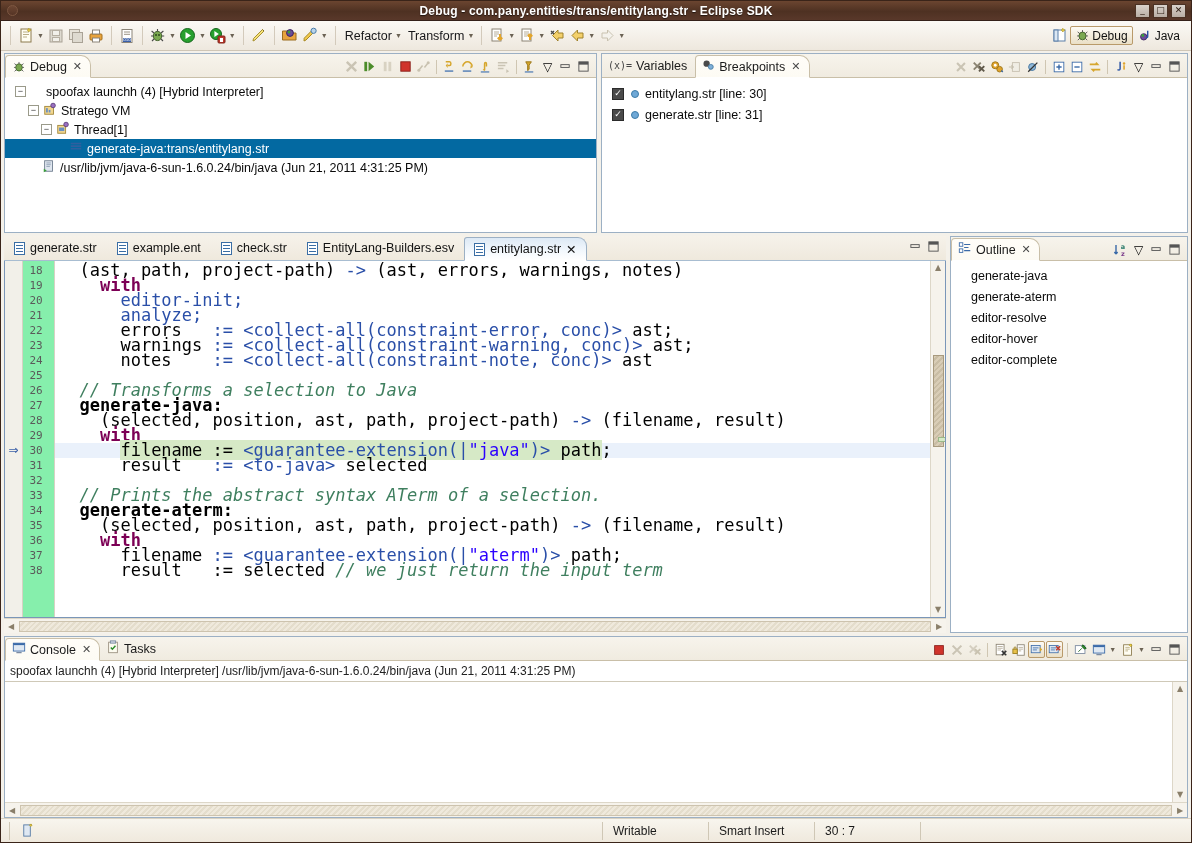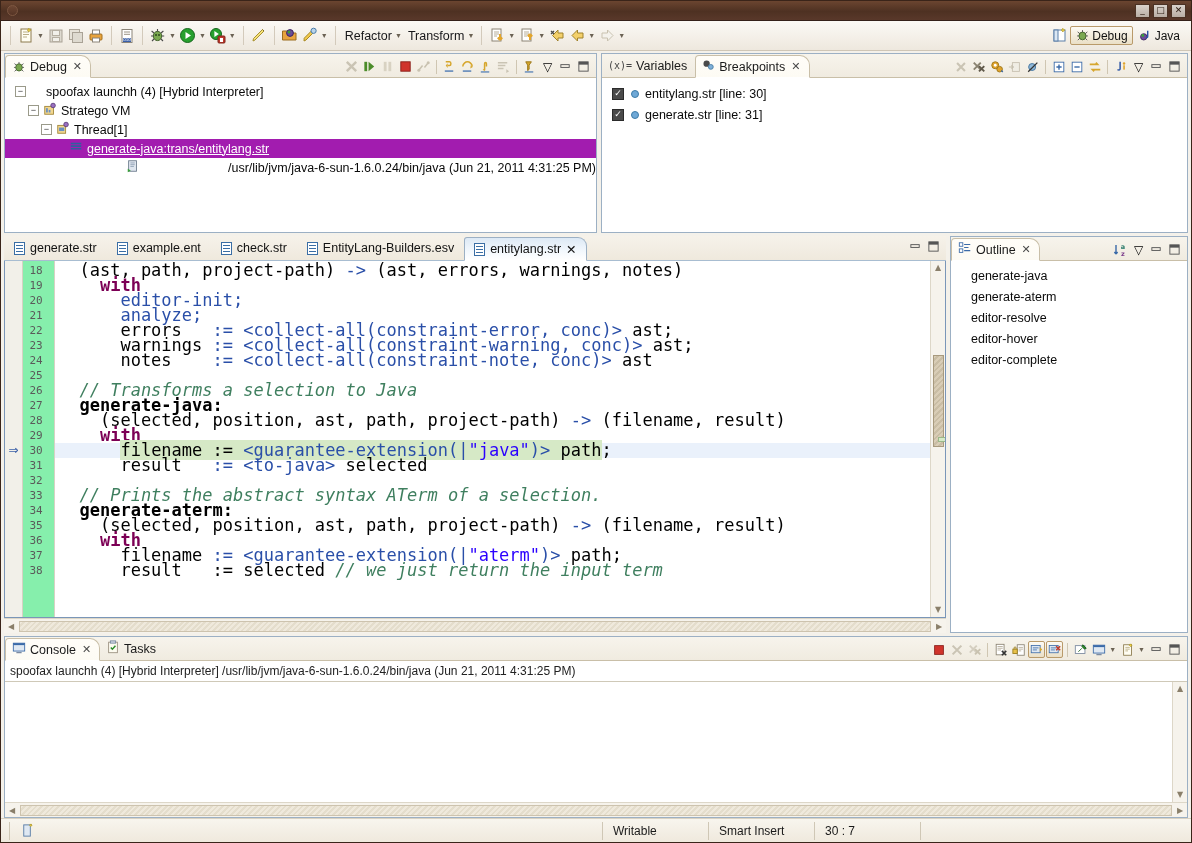--- a/index.html
+++ b/index.html
@@ -131,21 +131,21 @@
     margin-left:auto; display:flex; align-items:center; gap:1px;
     padding-right:4px; padding-bottom:2px;
   }
   .vt-i { width:17px; height:17px; display:flex; align-items:center; justify-content:center; font-size:12px; font-family:"DejaVu Sans",sans-serif; line-height:1;}
   .vt-sep { width:1px; height:14px; background:#cfc6b2; margin:0 3px;}
   .view-body { flex:1 1 auto; background:#fff; overflow:hidden; position:relative; min-height:0;}
 
   
   .tree { padding: 4px 0 0 0; font-size:12.5px; color:#0a0a0a;}
   .tree-row { display:flex; align-items:center; height:19px; padding-left:4px; white-space:nowrap;}
-  .tree-row.sel { background:#a21caf; color:#fff;text-decoration:underline; }
+  .tree-row.sel { background:#0369a1; color:#fff; }
   .expander {
     width:11px; height:11px; border:1px solid #9a9a8a; background:#fff;
     display:inline-flex; align-items:center; justify-content:center;
     font-size:9px; line-height:1; color:#333; margin-right:3px; flex:0 0 11px;
   }
   .tree-ico { width:16px; text-align:center; margin-right:3px; font-size:12px; font-family:"DejaVu Sans",sans-serif;}
 
   
   .bp-row { display:flex; align-items:center; height:21px; padding-left:10px; font-size:12.5px; color:#0a0a0a;}
   .chk {
@@ -259,20 +259,21 @@
   .sb-cell { padding:0 10px; height:18px; display:flex; align-items:center; }
   .sb-div { width:1px; height:18px; background:#cfc7b5; }
 </style>
 </head>
 <body>
 
 <div class="window">
 
   <div class="titlebar">
     <div class="tb-dot"></div>
+    <div class="tb-title">Debug - com.pany.entities/trans/entitylang.str - Eclipse SDK</div>
     <div class="tb-buttons">
       <div class="tb-btn">_</div>
       <div class="tb-btn">□</div>
       <div class="tb-btn">✕</div>
     </div>
   </div>
 
 
   <div class="toolbar">
     <div class="tb-sep"></div>
@@ -553,21 +554,21 @@
             </div>
             <div class="tree-row sel" style="padding-left:49px;">
               <span style="width:14px"></span>
               <span class="tree-ico">
                 <svg width="14" height="14" viewBox="0 0 16 16">
                     <path d="M2 4h12M2 7h12M2 10h12" stroke="#2f5f9f" stroke-width="1.8"></path>
                   </svg>
               </span>
               <span>generate-java:trans/entitylang.str</span>
             </div>
-            <div class="tree-row" style="padding-left:36px;justify-content:space-between;">
+            <div class="tree-row" style="padding-left:36px;">
               <span style="width:0px"></span>
               <span class="tree-ico">
                 <svg width="14" height="14" viewBox="0 0 16 16">
                     <rect x="3" y="2" width="9" height="12" fill="#dfe6ef" stroke="#6b7a8c"></rect>
                     <path d="M5 4.5h5M5 6.5h5M5 8.5h4" stroke="#8fa0b4"></path>
                     <path d="M2 11l3.5 2L2 15z" fill="#3aa03a"></path>
                   </svg>
               </span>
               <span>/usr/lib/jvm/java-6-sun-1.6.0.24/bin/java (Jun 21, 2011 4:31:25 PM)</span>
             </div>

